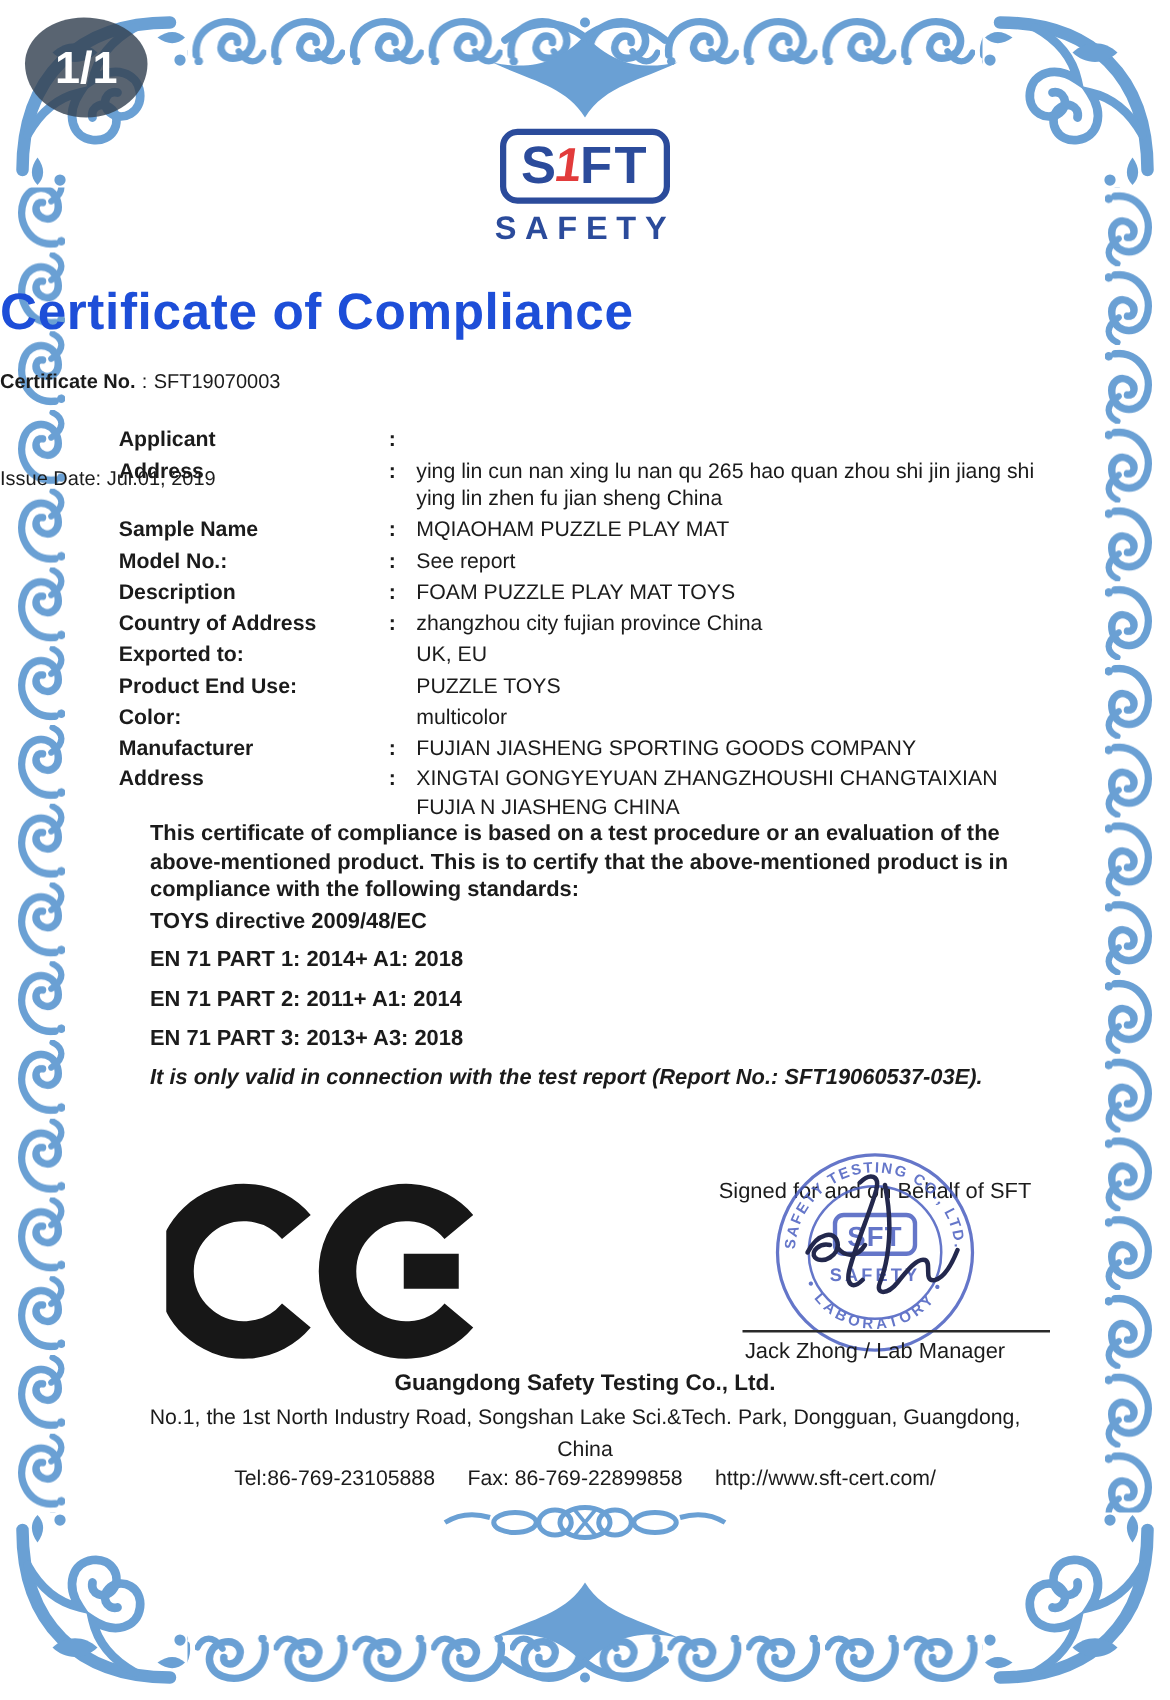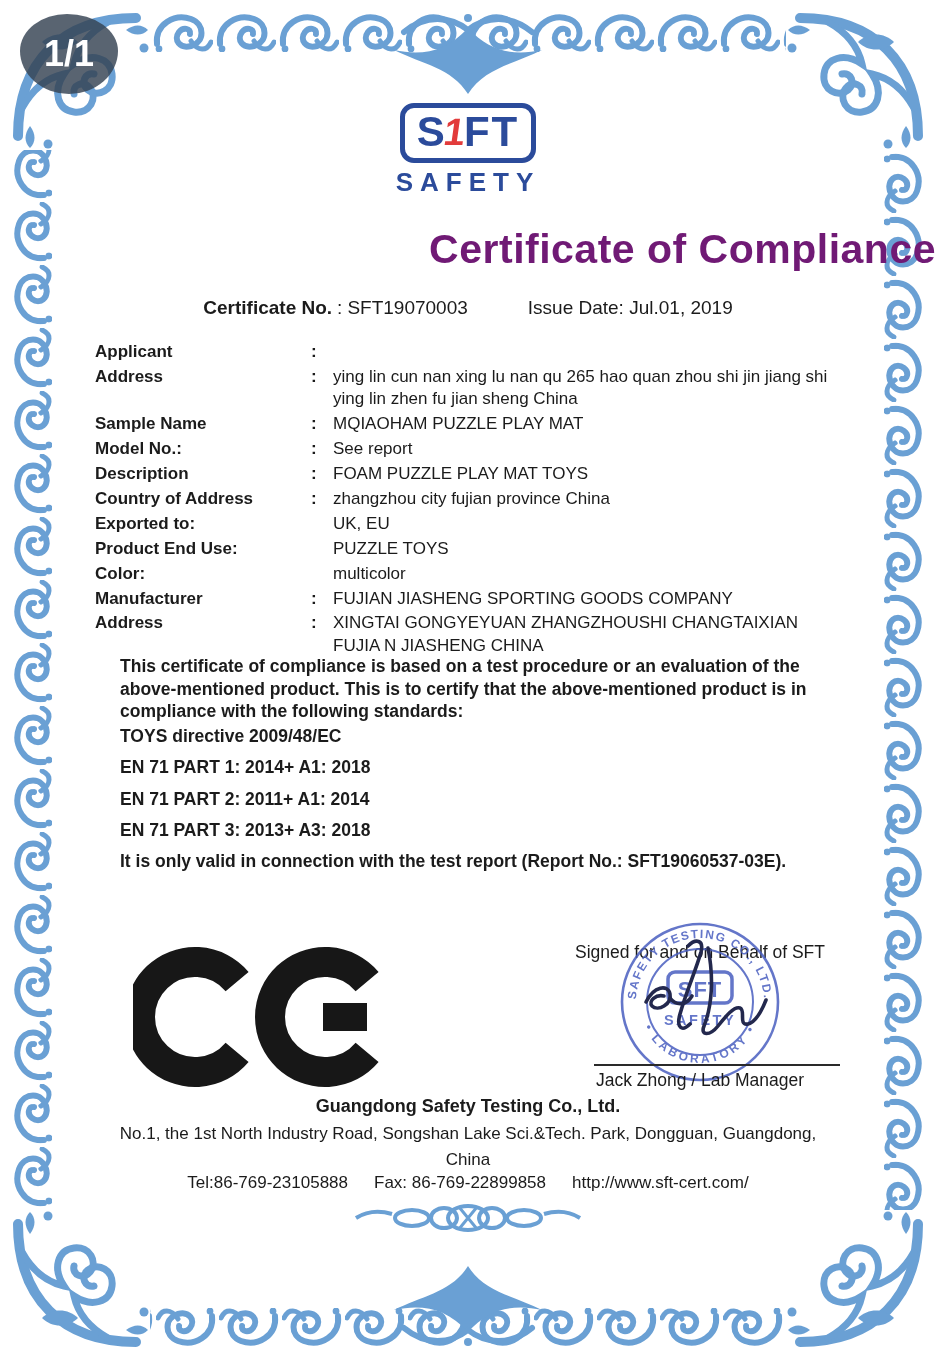--- a/index.html
+++ b/index.html
@@ -25,39 +25,39 @@
   .logo-block { position:absolute; top:103px; left:0; right:0; text-align:center; }
   .logo-box {
     display:inline-block; border:5px solid #2b4b9b; border-radius:14px;
     padding:0 12px; height:50px; line-height:47px;
     font-weight:bold; font-size:42px; color:#2b4b9b; letter-spacing:2px;
   }
   .lg-1 { color:#e23b3b; font-size:38px; display:inline-block;
           transform: skewX(-8deg); margin:0 -3px; position:relative; top:-1px; }
   .logo-sub { margin-top:4px; font-weight:bold; font-size:26px; letter-spacing:7px; color:#2b4b9b; }
 
-  .title { position:absolute; top:226px; left:0; right:0; text-align:right;
-           font-size:41px; font-weight:bold; color:#701a75; letter-spacing:0.5px; }
+  .title { position:absolute; top:226px; left:0; right:0; text-align:left;
+           font-size:41px; font-weight:bold; color:#1d4ed8; letter-spacing:0.5px; }
 
   .cert-line { position:absolute; top:297px; left:0; right:0;
-               display:flex; justify-content:center; gap:60px; font-size:19px; }
+               display:flex; justify-content:center; gap:60px; font-size:16px;flex-direction:column; }
   .cert-line .lbl { font-weight:bold; }
   .cert-sep { margin:0 5px; }
 
   .fields { position:absolute; top:341px; left:95px; right:88px; font-size:17px; line-height:22.5px; }
   .frow { display:flex; margin-bottom:2.4px; }
   .flabel { width:216px; flex:none; font-weight:bold; }
   .fsep { width:22px; flex:none; font-weight:bold; }
   .fvalue { flex:1; }
 
   .compliance { position:absolute; top:655px; left:120px; width:702px;
                 font-size:17.5px; line-height:22.5px; font-weight:bold; }
   .directive { margin-top:2px; }
   .standard { margin-top:9px; }
-  .validity { margin-top:8px; }
+  .validity { margin-top:8px;font-style:italic; }
 
   .ce-wrap { position:absolute; left:133px; top:942px; }
 
   .sign-area { position:absolute; left:538px; top:918px; width:324px; height:180px; }
   .signed-for { position:absolute; top:24px; left:0; width:100%; text-align:center; font-size:17.5px; }
   .sig-svg { position:absolute; inset:0; }
   .sig-line { position:absolute; top:146px; left:56px; width:246px; border-top:2px solid #2a2a2a; }
   .signer { position:absolute; top:152px; left:0; width:100%; text-align:center; font-size:17.5px; }
 
   .f-company { position:absolute; top:1096px; left:0; right:0; text-align:center;

